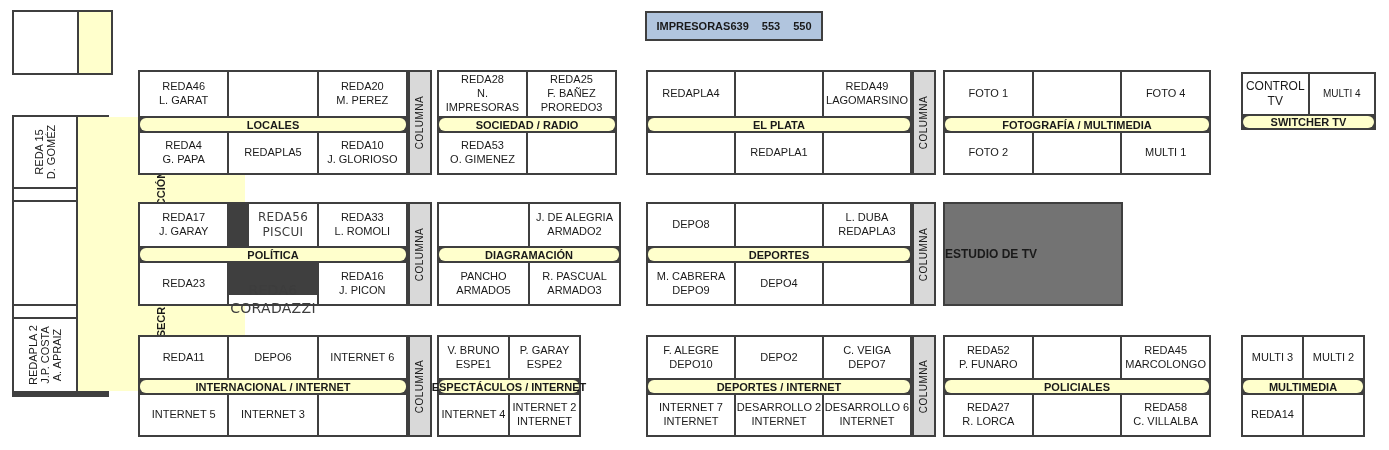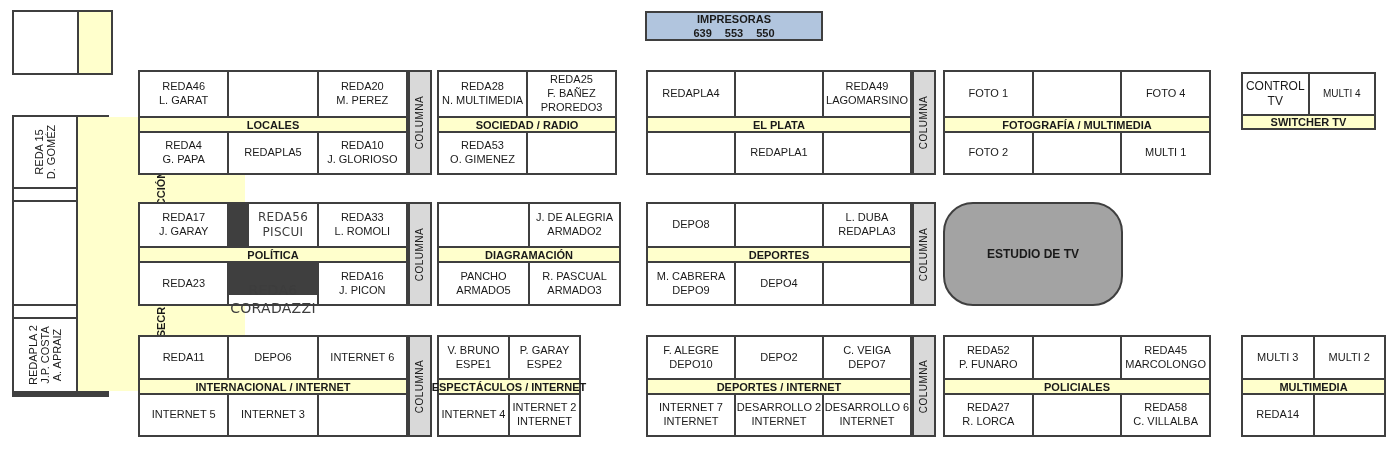--- a/index.html
+++ b/index.html
@@ -18,43 +18,43 @@
   .r1{grid-template-rows:44px 13px 40px;}
   .r1s{grid-template-rows:40px 12px;}
   .r2{grid-template-rows:42px 13px 41px;}
   .r3{grid-template-rows:41px 13px 40px;}
   .cell{
     background:#fff;display:flex;align-items:center;justify-content:center;
     text-align:center;font-size:11px;line-height:1.25;white-space:pre-line;
   }
   .label{
     grid-column:1 / -1;background:#ffffcc;font-weight:bold;font-size:11px;
-    display:flex;align-items:center;justify-content:center;white-space:nowrap;
+    display:flex;align-items:center;justify-content:center;white-space:nowrap;border-radius:6px;
   }
   .alt{font-family:"DejaVu Sans",sans-serif;color:#3d3d3d;font-size:12px;letter-spacing:.3px;margin-left:20px;}
   .alt-lg{font-family:"DejaVu Sans",sans-serif;color:#3d3d3d;font-size:14px;letter-spacing:.3px;margin-top:32px;}
   
   .columna{
     position:absolute;box-sizing:border-box;width:24px;background:#d9d9d9;
     border:2px solid #3f3f3f;display:flex;align-items:center;justify-content:center;
   }
   .columna span{transform:rotate(-90deg);font-size:10px;white-space:nowrap;letter-spacing:.5px;}
   
   .vwrap{display:flex;align-items:center;justify-content:center;}
   .vwrap > span{transform:rotate(-90deg);white-space:pre-line;text-align:center;display:block;}
   
   .box{border:2px solid #3f3f3f;box-sizing:border-box;}
   .impresoras{
-    background:#b1c5de;display:flex;flex-direction:column;align-items:center;justify-content:center;
+    background:#b1c5de;display:flex;flex-direction:row;align-items:center;justify-content:center;
     font-weight:bold;font-size:11px;line-height:1.3;
   }
   .impresoras .nums{word-spacing:10px;}
   .estudio{
-    background:#a3a3a3;display:flex;align-items:center;justify-content:center;
-    font-weight:bold;font-size:12px;border-radius:30px;
+    background:#737373;display:flex;align-items:center;
+    font-weight:bold;font-size:12px;
   }
   
   .leftpanel{
     position:absolute;display:grid;grid-template-columns:62px 1fr;
     grid-template-rows:70px 11px 102px 11px 72px;gap:2px;padding:2px;background:#3f3f3f;
   }
   .leftpanel .white{background:#fff;}
   .leftpanel .yellowcol{
     background:#ffffcc;grid-column:2;grid-row:1 / span 5;
     display:flex;align-items:center;justify-content:center;
@@ -111,21 +111,21 @@
   <div class="cell">REDA10
 J. GLORIOSO</div>
 </div>
 
 <div class="columna" style="left:408px;top:70px;height:105px">
     <span>COLUMNA</span>
   </div>
 
 <div class="block cols2 r1" style="left:437px;top:70px;width:180px">
   <div class="cell">REDA28
-N. MULTIMEDIA</div>
+N. IMPRESORAS</div>
   <div class="cell">REDA25
 F. BAÑEZ
 PROREDO3</div>
   <div class="label">SOCIEDAD / RADIO</div>
   <div class="cell">REDA53
 O. GIMENEZ</div>
   <div class="cell"></div>
 </div>
 
 <div class="block cols3 r1" style="left:646px;top:70px;width:266px">
@@ -260,19 +260,19 @@
   <div class="cell">REDA45
 MARCOLONGO</div>
   <div class="label">POLICIALES</div>
   <div class="cell">REDA27
 R. LORCA</div>
   <div class="cell"></div>
   <div class="cell">REDA58
 C. VILLALBA</div>
 </div>
 
-<div class="block cols2 r3" style="left:1241px;top:335px;width:145px">
+<div class="block cols2 r3" style="left:1241px;top:335px;width:124px">
   <div class="cell">MULTI 3</div>
   <div class="cell">MULTI 2</div>
   <div class="label">MULTIMEDIA</div>
   <div class="cell">REDA14</div>
   <div class="cell"></div>
 </div>
 
 </body></html>

